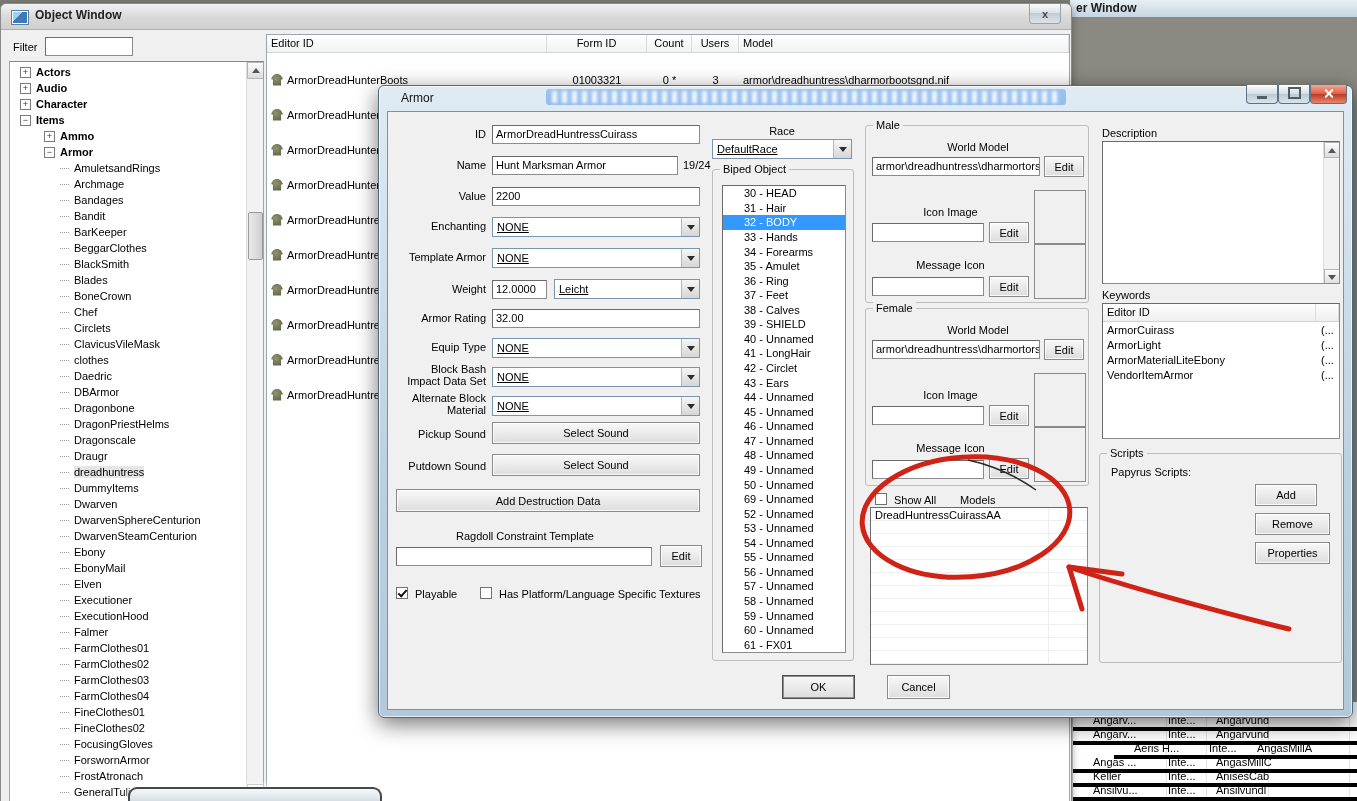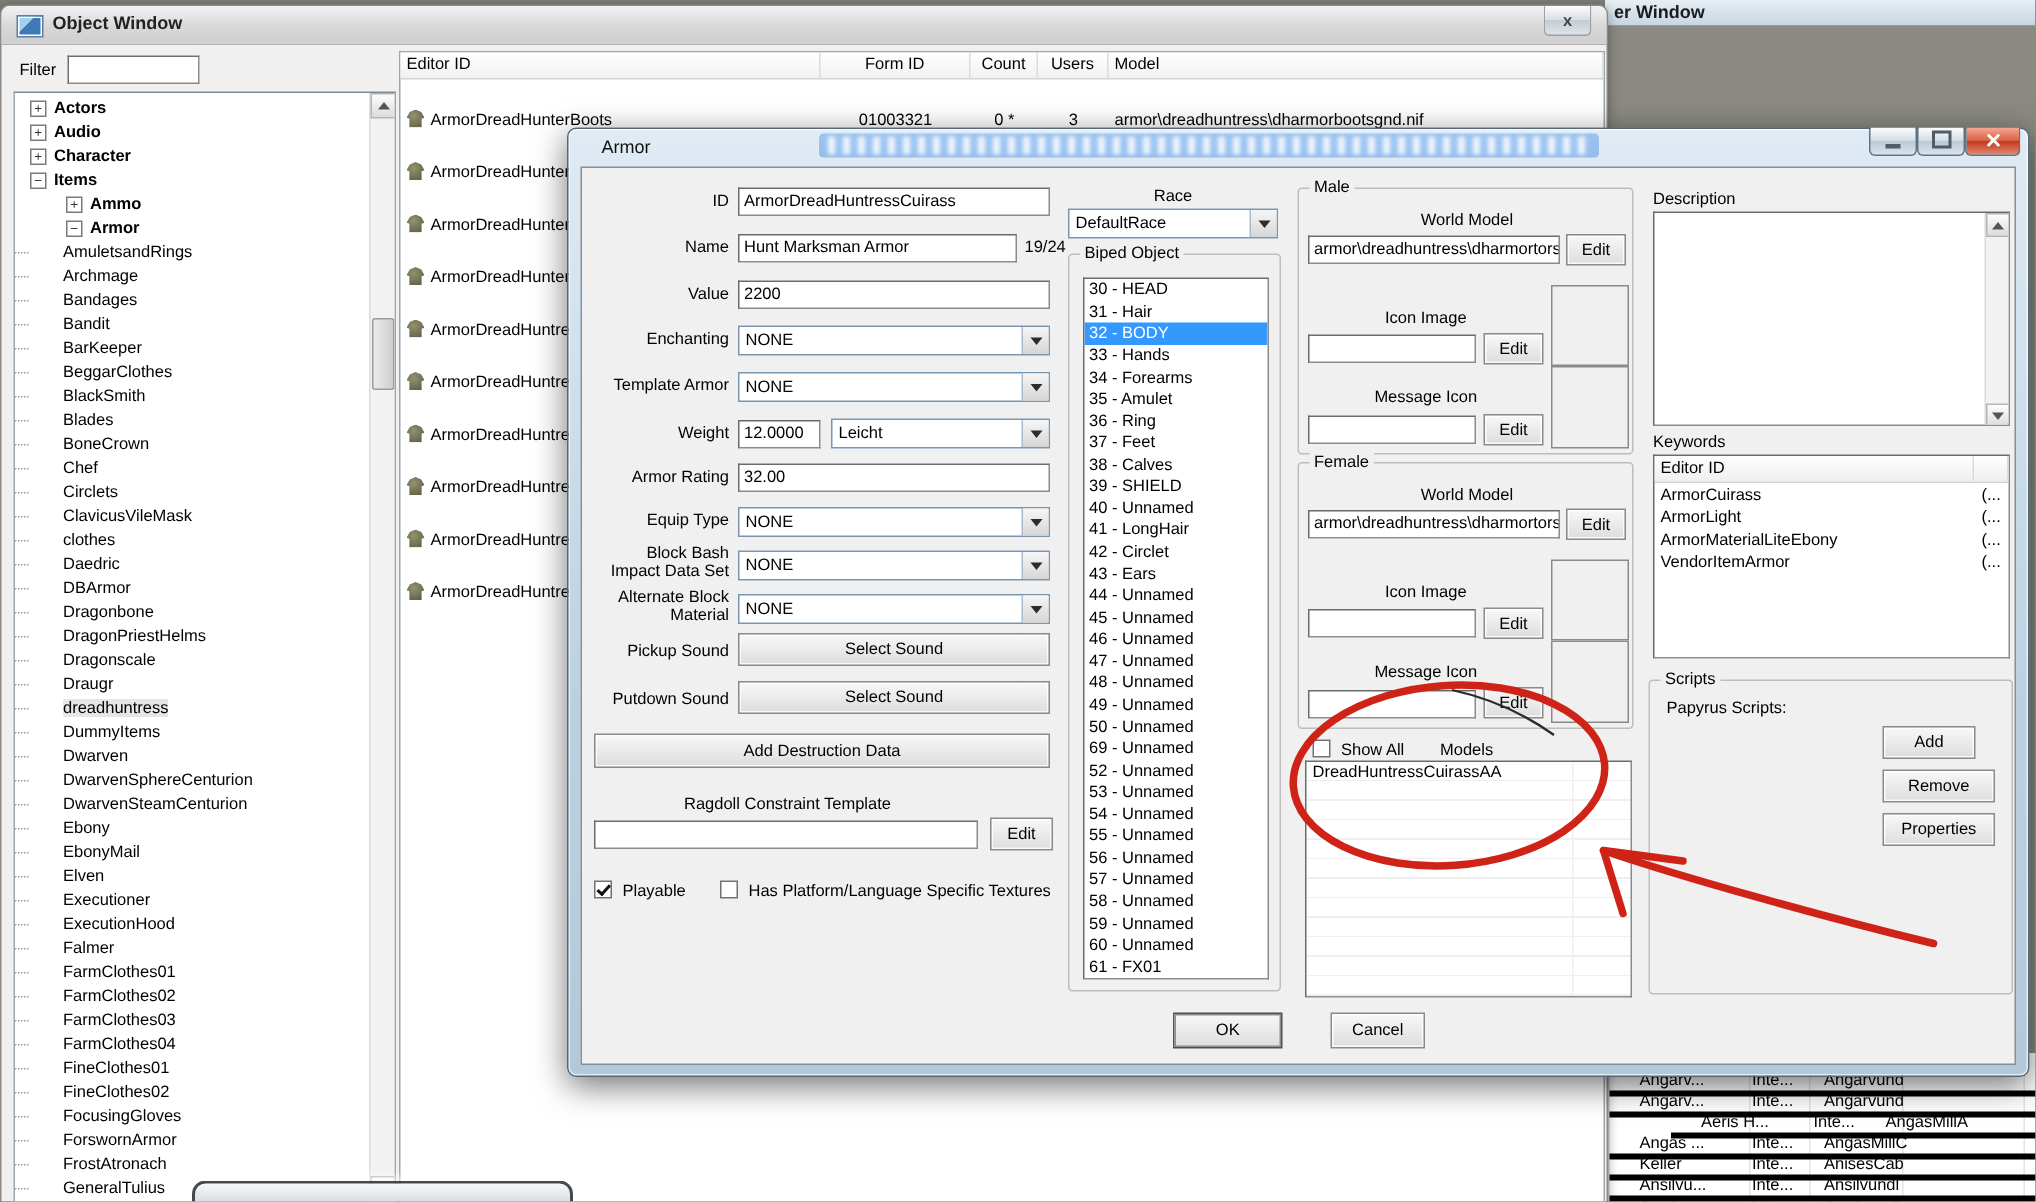--- a/index.html
+++ b/index.html
@@ -40,21 +40,21 @@
   .ow-client{position:absolute;left:4px;top:26px;width:1061px;height:770px;background:#f0f0f0;}
 
   .filter-label{position:absolute;left:8px;top:11px;}
   .filter-input{position:absolute;left:40px;top:7px;width:86px;height:17px;background:#fff;
     border:1px solid #8b8b8b;border-top-color:#6e6e6e;border-left-color:#6e6e6e;}
 
   .tree-panel{position:absolute;left:4px;top:31px;width:253px;height:739px;background:#fff;
     border:1px solid #9aa5ad;border-top-color:#7d8a94;overflow:hidden;}
   .tree-items{position:absolute;left:0;top:2px;width:236px;}
   .titem{height:16px;display:flex;align-items:center;white-space:nowrap;}
-  .titem.d0{padding-left:10px;} .titem.d1{padding-left:34px;} .titem.d2{gap:18px;}
+  .titem.d0{padding-left:10px;} .titem.d1{padding-left:34px;} .titem.d2{padding-left:50px;}
   .titem.tbold span.lbl{font-weight:bold;}
   .titem.tsel span.lbl{background:#e6e6e6;}
   .pm{width:9px;height:9px;border:1px solid #7a7a7a;background:#fff;font-size:9px;line-height:8px;
     text-align:center;margin-right:5px;color:#333;flex:none;}
   .dash{width:9px;height:0;border-top:1px dotted #9a9a9a;margin-right:5px;flex:none;}
   .tree-sb{position:absolute;right:0;top:0;width:16px;height:100%;background:#f2f2f2;border-left:1px solid #dcdcdc;}
   .sb-btn{position:absolute;left:0;width:15px;height:15px;background:linear-gradient(#fdfdfd,#dcdcdc);
     border:1px solid #b5b5b5;display:flex;align-items:center;justify-content:center;}
   .sb-thumb{position:absolute;left:1px;width:13px;background:linear-gradient(90deg,#eaeaea,#cfcfcf);
     border:1px solid #9a9a9a;border-radius:2px;}
@@ -96,41 +96,41 @@
   .g-x{position:relative;width:11px;height:11px;}
   .g-x::before,.g-x::after{content:"";position:absolute;left:5px;top:0;width:2px;height:11px;background:#fff;border-radius:1px;}
   .g-x::before{transform:rotate(45deg);} .g-x::after{transform:rotate(-45deg);}
 
   .dlg-client{position:absolute;left:8px;top:25px;width:955px;height:597px;background:#f0f0f0;
     border:1px solid #7f909e;}
 
   .flabel{position:absolute;width:98px;text-align:right;white-space:nowrap;}
   .field{position:absolute;background:#fff;border:1px solid #8b8b8b;border-top-color:#6a6a6a;border-left-color:#6a6a6a;
     padding:2px 3px 0 3px;white-space:nowrap;overflow:hidden;box-sizing:border-box;}
-  .combo{position:absolute;display:flex;border:1px solid #7a96af;background:#fff;box-sizing:border-box;}
+  .combo{position:absolute;display:flex;border:1px solid #7a96af;background:#fff;box-sizing:border-box;text-decoration:underline;}
   .combo .val{flex:1;padding:3px 3px 0 4px;white-space:nowrap;overflow:hidden;}
   .combo .cbtn{width:17px;background:linear-gradient(#f6f6f6,#d6d6d6);border-left:1px solid #a9bccd;
     display:flex;align-items:center;justify-content:center;}
   .cbtn::after{content:"";width:0;height:0;border:4px solid transparent;border-top:5px solid #2c2c2c;margin-top:5px;}
   .btn3d{position:absolute;background:linear-gradient(#f8f8f8,#dddddd);border:1px solid #8a8a8a;
     display:flex;align-items:center;justify-content:center;box-sizing:border-box;
     box-shadow:inset 0 0 0 1px rgba(255,255,255,.8);}
   .btn3d.def{border:1px solid #4f4f4f;box-shadow:inset 0 0 0 1px #8d8d8d;}
   .groupbox{position:absolute;border:1px solid #bdbdbd;border-radius:3px;box-sizing:border-box;}
   .gb-label{position:absolute;background:#f0f0f0;padding:0 3px;white-space:nowrap;}
   .clabel{position:absolute;text-align:center;white-space:nowrap;}
   .checkbox{position:absolute;width:12px;height:12px;background:#fff;border:1px solid #707070;box-sizing:border-box;}
   .checkbox.checked::after{content:"";position:absolute;left:1px;top:2px;width:7px;height:3px;
     border-left:2px solid #111;border-bottom:2px solid #111;transform:rotate(-48deg);}
   .well{position:absolute;border:1px solid #8a8a8a;background:#f0f0f0;}
 
   .listbox{position:absolute;background:#fff;border:1px solid #8b8b8b;border-top-color:#6a6a6a;
     border-left-color:#6a6a6a;overflow:hidden;box-sizing:border-box;}
   .biped-inner{display:grid;height:100%;}
-  .bitem{padding:0 3px;white-space:nowrap;overflow:hidden;display:flex;align-items:center;}
+  .bitem{padding:0 21px;white-space:nowrap;overflow:hidden;display:flex;align-items:center;}
   .bitem.sel{background:#3399ff;color:#fff;}
   .models-list{background-image:repeating-linear-gradient(180deg,transparent 0 12px,#efefef 12px 13px);}
   .models-list .vline{position:absolute;left:177px;top:0;width:1px;height:100%;background:#efefef;}
   .mitem{padding:1px 4px;white-space:nowrap;overflow:hidden;}
 
   .lv{position:absolute;background:#fff;border:1px solid #8b8b8b;border-top-color:#6a6a6a;
     border-left-color:#6a6a6a;overflow:hidden;box-sizing:border-box;}
   .lvh{height:17px;background:linear-gradient(#ffffff,#efefef);border-bottom:1px solid #cfd4d9;
     display:flex;}
   .lvh .hc{padding:2px 4px 0 4px;border-right:1px solid #dcdcdc;box-sizing:border-box;white-space:nowrap;overflow:hidden;}

